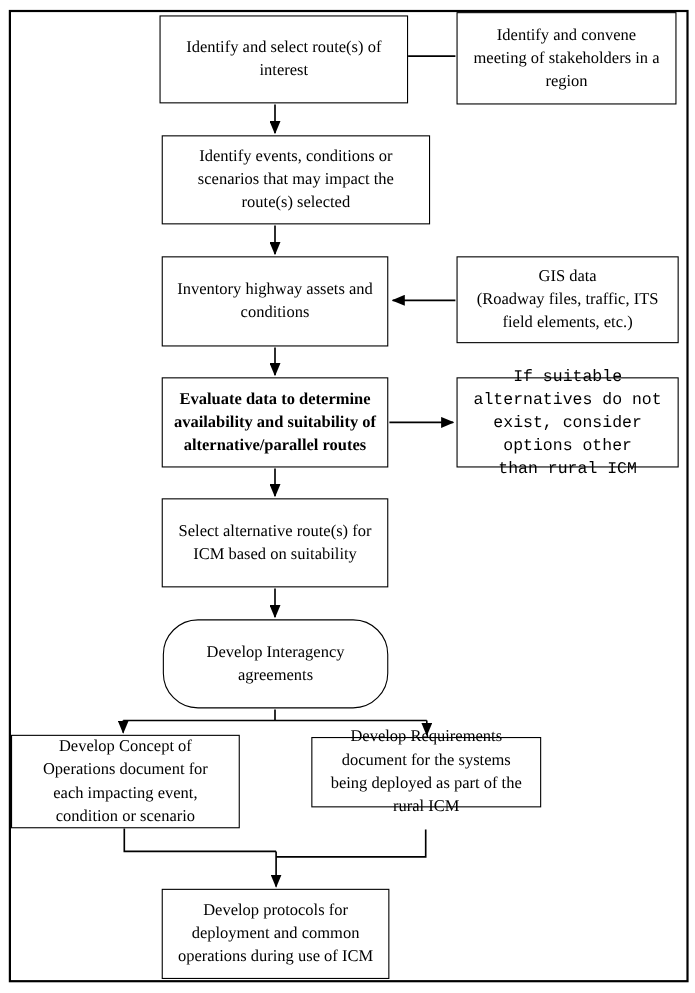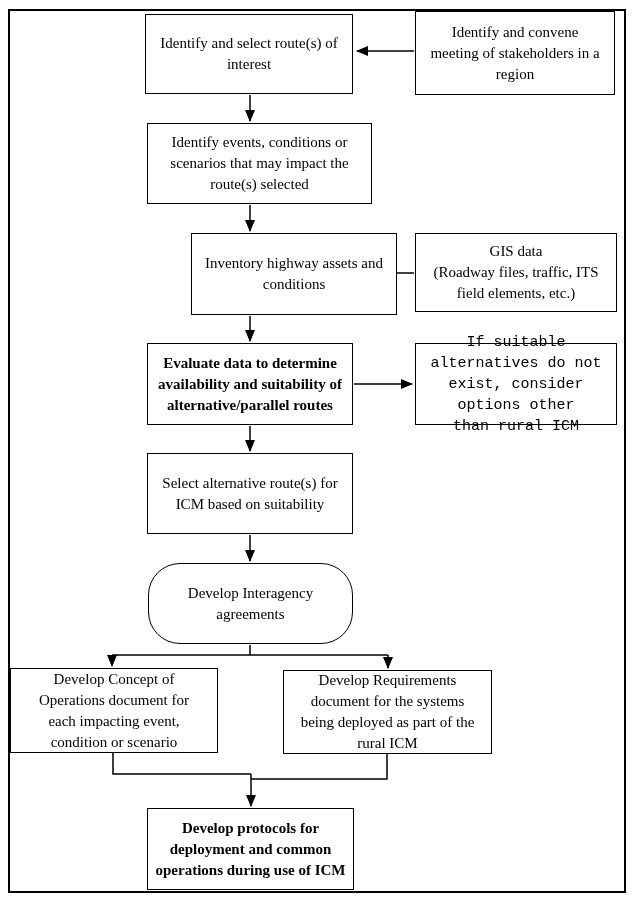--- a/index.html
+++ b/index.html
@@ -44,32 +44,32 @@
     justify-content: center;
     text-align: center;
     font-size: 15px;
     line-height: 21px;
     padding: 2px;
   }
   .fbox .label {
     white-space: pre-line;
   }
   
-  .b1  { left: 145px; top: 14px;  width: 208px; height: 80px; }
+  .b1  { left: 145px; top: 14px;  width: 226px; height: 80px; }
   .b2  { left: 415px; top: 11px;  width: 200px; height: 84px; }
-  .b3  { left: 147px; top: 123px; width: 225px; height: 81px; }
-  .b4  { left: 147px; top: 233px; width: 206px; height: 82px; margin-left: 44px; }
+  .b3  { left: 147px; top: 123px; width: 244px; height: 81px; }
+  .b4  { left: 147px; top: 233px; width: 206px; height: 82px; }
   .b5  { left: 415px; top: 233px; width: 202px; height: 79px; }
   .b6  { left: 147px; top: 343px; width: 206px; height: 82px; font-weight: bold; }
   .b7  { left: 415px; top: 343px; width: 202px; height: 82px; font-family: Liberation Mono, monospace; }
   .b8  { left: 147px; top: 453px; width: 206px; height: 81px; }
   .b9  { left: 148px; top: 563px; width: 205px; height: 81px; border-radius: 32px; }
   .b10 { left: 10px;  top: 668px; width: 208px; height: 85px; }
-  .b11 { left: 283px; top: 670px; width: 209px; height: 84px; }
-  .b12 { left: 147px; top: 808px; width: 207px; height: 82px; font-weight: bold; }
+  .b11 { left: 283px; top: 670px; width: 209px; height: 64px; }
+  .b12 { left: 147px; top: 808px; width: 207px; height: 82px; }
 </style>
 </head>
 <body>
 
 <div id="page">
   <div id="frame"></div>
 
   <svg id="connectors" viewBox="0 0 632 903" xmlns="http://www.w3.org/2000/svg">
     <defs>
       <marker id="ah" markerUnits="userSpaceOnUse" markerWidth="12" markerHeight="10" refX="11" refY="5" orient="auto">

